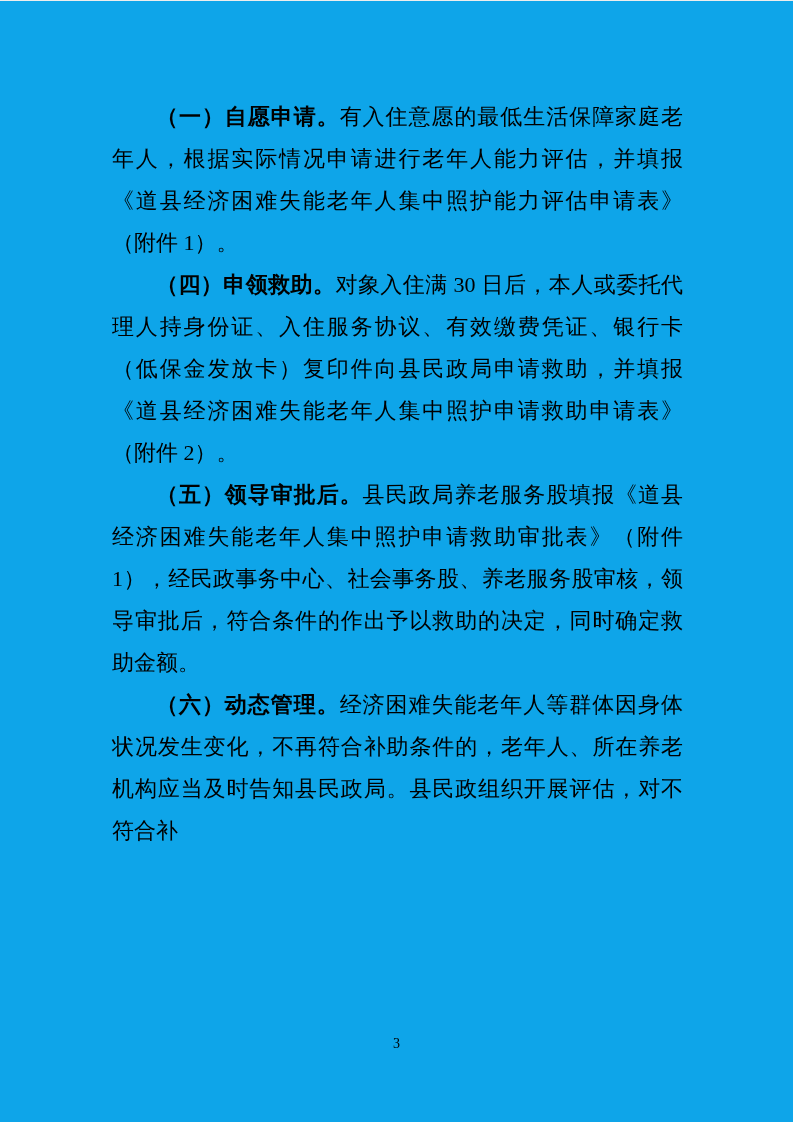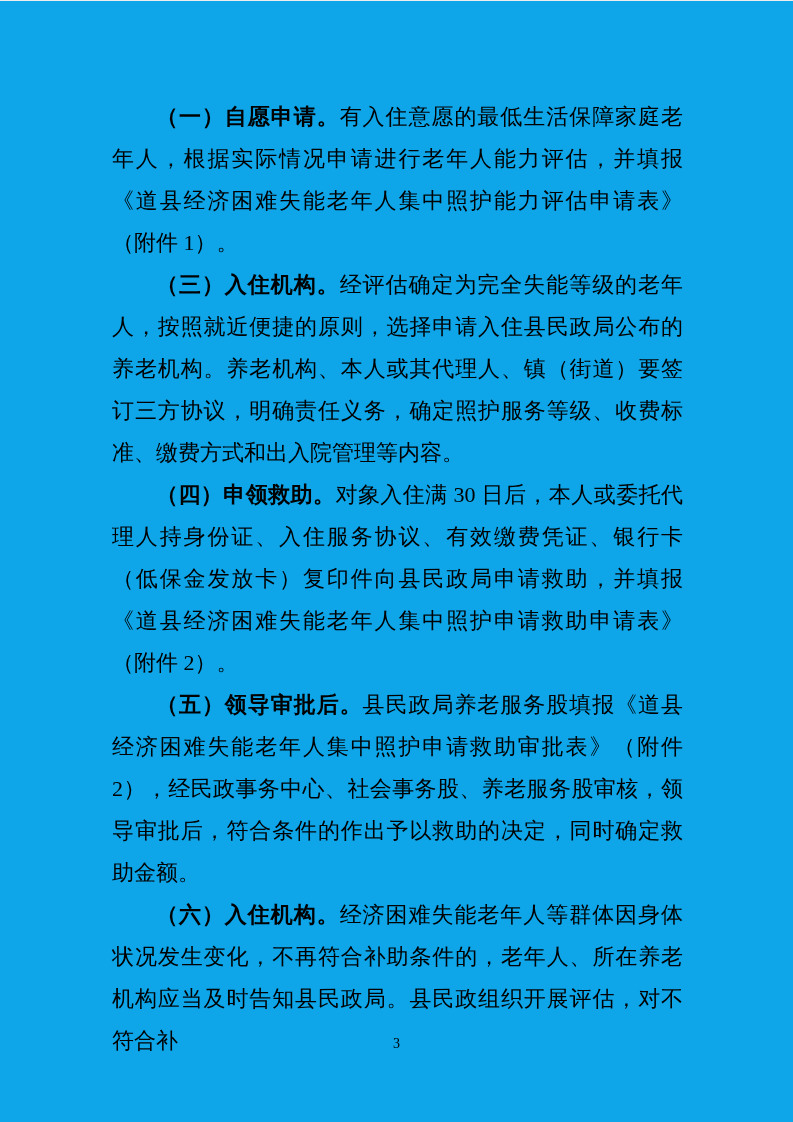--- a/index.html
+++ b/index.html
@@ -47,19 +47,18 @@
     font-size: 14px;
     line-height: 20px;
   }
 </style>
 </head>
 <body>
 
 <div class="page">
   <div class="content">
     <p><span class="para-heading">（一）自愿申请。</span><span>有入住意愿的最低生活保障家庭老年人，根据实际情况申请进行老年人能力评估，并填报《道县经济困难失能老年人集中照护能力评估申请表》（附件 1）。</span></p>
-    <p><span class="para-heading">（三）入住机构。</span><span>经评估确定为完全失能等级的老年人，按照就近便捷的原则，选择申请入住县民政局公布的养老机构。养老机构、本人或其代理人、镇（街道）要签订三方协议，明确责任义务，确定照护服务等级、收费标准、缴费方式和出入院管理等内容。</span></p>
     <p><span class="para-heading">（四）申领救助。</span><span>对象入住满 30 日后，本人或委托代理人持身份证、入住服务协议、有效缴费凭证、银行卡（低保金发放卡）复印件向县民政局申请救助，并填报《道县经济困难失能老年人集中照护申请救助申请表》（附件 2）。</span></p>
-    <p><span class="para-heading">（五）领导审批后。</span><span>县民政局养老服务股填报《道县经济困难失能老年人集中照护申请救助审批表》（附件 2），经民政事务中心、社会事务股、养老服务股审核，领导审批后，符合条件的作出予以救助的决定，同时确定救助金额。</span></p>
-    <p><span class="para-heading">（六）入住机构。</span><span>经济困难失能老年人等群体因身体状况发生变化，不再符合补助条件的，老年人、所在养老机构应当及时告知县民政局。县民政组织开展评估，对不符合补</span></p>
+    <p><span class="para-heading">（五）领导审批后。</span><span>县民政局养老服务股填报《道县经济困难失能老年人集中照护申请救助审批表》（附件 1），经民政事务中心、社会事务股、养老服务股审核，领导审批后，符合条件的作出予以救助的决定，同时确定救助金额。</span></p>
+    <p><span class="para-heading">（六）动态管理。</span><span>经济困难失能老年人等群体因身体状况发生变化，不再符合补助条件的，老年人、所在养老机构应当及时告知县民政局。县民政组织开展评估，对不符合补</span></p>
   </div>
   <div class="page-footer">3</div>
 </div>
 
 </body></html>

